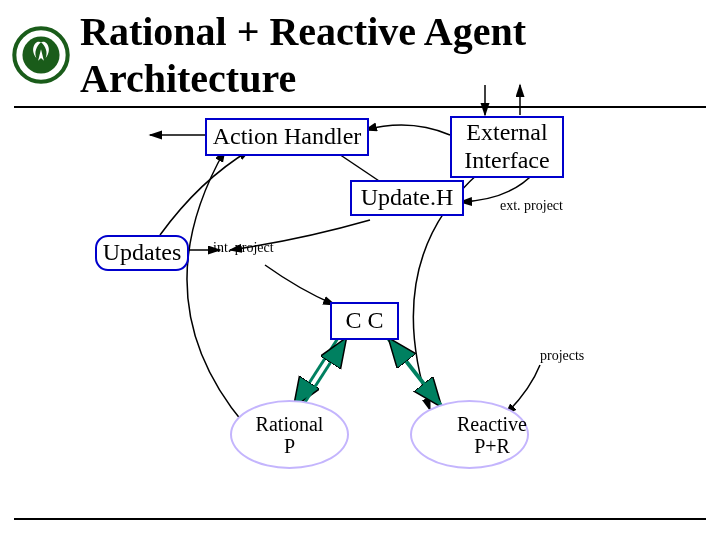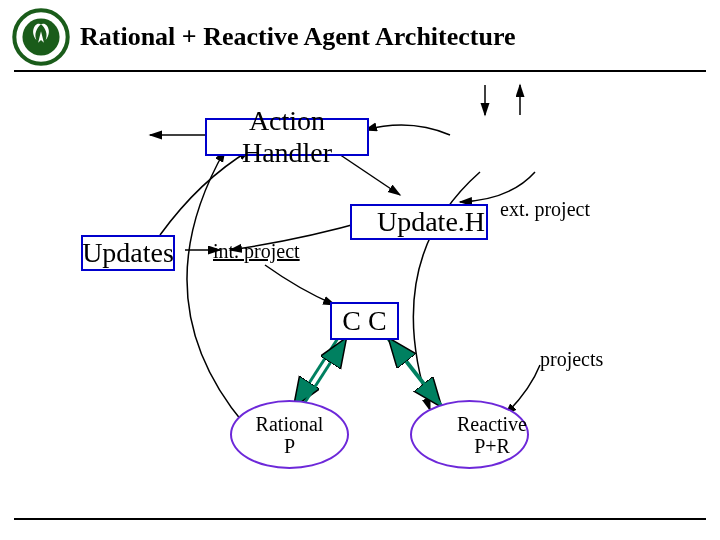--- a/index.html
+++ b/index.html
@@ -16,21 +16,21 @@
     align-items: center;
     padding: 8px 12px 4px 12px;
   }
   .logo {
     width: 58px;
     height: 58px;
     margin-right: 10px;
     flex-shrink: 0;
   }
   .title {
-    font-size: 26px;
+    font-size: 40px;
     font-weight: bold;
     color: #000;
   }
   .hr {
     border: none;
     border-top: 2px solid #000;
     margin: 0 14px;
   }
   .hr-bottom {
     position: absolute;
@@ -44,42 +44,42 @@
     top: 80px;
     left: 0;
     width: 720px;
     height: 440px;
   }
   .box {
     position: absolute;
     border: 2px solid #0000cc;
     background: #fff;
     text-align: center;
-    font-size: 28px;
+    font-size: 24px;
     display: flex;
     align-items: center;
     justify-content: center;
     line-height: 1.15;
     padding: 2px 0;
   }
   .ellipse {
     position: absolute;
-    border: 2px solid #6d28d9;
+    border: 2px solid #c4b5fd;
     background: #fff;
     border-radius: 50%;
     display: flex;
     align-items: center;
     justify-content: center;
     text-align: center;
     font-size: 20px;
     line-height: 1.1;
   }
   .label {
     position: absolute;
-    font-size: 20px;
+    font-size: 14px;
     color: #000;
   }
   svg.arrows {
     position: absolute;
     top: 0;
     left: 0;
     width: 720px;
     height: 440px;
     pointer-events: none;
   }
@@ -139,42 +139,46 @@
 
     <path d="M540 285 Q530 310 505 335" fill="none" stroke="#000" stroke-width="1.5" marker-end="url(#ah)"></path>
 
     <path d="M245 345 Q140 220 225 70" fill="none" stroke="#000" stroke-width="1.5" marker-end="url(#ah)"></path>
   </svg>
 
   <div class="box" style="left:205px; top:38px; width:160px; height:30px;">
     <span>Action Handler</span>
   </div>
 
+  <div class="box" style="left:450px; top:36px; width:110px; height:54px; white-space:pre-line;">
+    <span>External
+Interface</span>
+  </div>
 
-  <div class="box" style="left:350px; top:124px; width:110px; height:28px;padding-left:24px;">
+  <div class="box" style="left:350px; top:100px; width:110px; height:28px;">
     <span>Update.H</span>
   </div>
 
-  <div class="box" style="left:81px; top:155px; width:90px; height:28px;">
+  <div class="box" style="left:95px; top:155px; width:90px; height:28px;border-radius:13px;">
     <span>Updates</span>
   </div>
 
   <div class="box" style="left:330px; top:222px; width:65px; height:30px;text-align:right;">
     <span>C C</span>
   </div>
 
   <div class="ellipse" style="left:230px; top:320px; width:115px; height:65px; white-space:pre-line;">
     <span>Rational
 P</span>
   </div>
 
   <div class="ellipse" style="left:410px; top:320px; width:115px; height:65px; white-space:pre-line;justify-content:flex-end;">
     <span>Reactive
 P+R</span>
   </div>
 
-  <div class="label" style="left:213px; top:160px;text-decoration:underline;">int. project</div>
+  <div class="label" style="left:213px; top:160px;">int. project</div>
   <div class="label" style="left:500px; top:118px;">ext. project</div>
   <div class="label" style="left:540px; top:268px;">projects</div>
 
 </div>
 
 <div class="hr-bottom"></div>
 
 </body></html>

